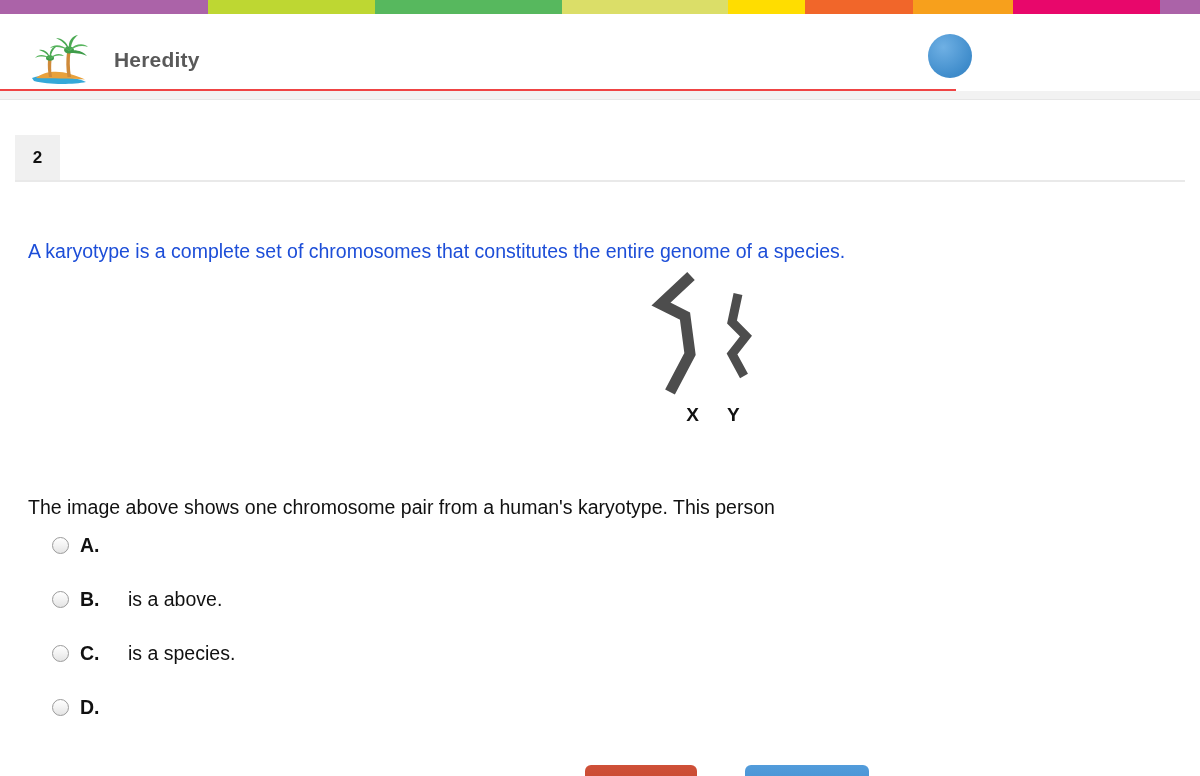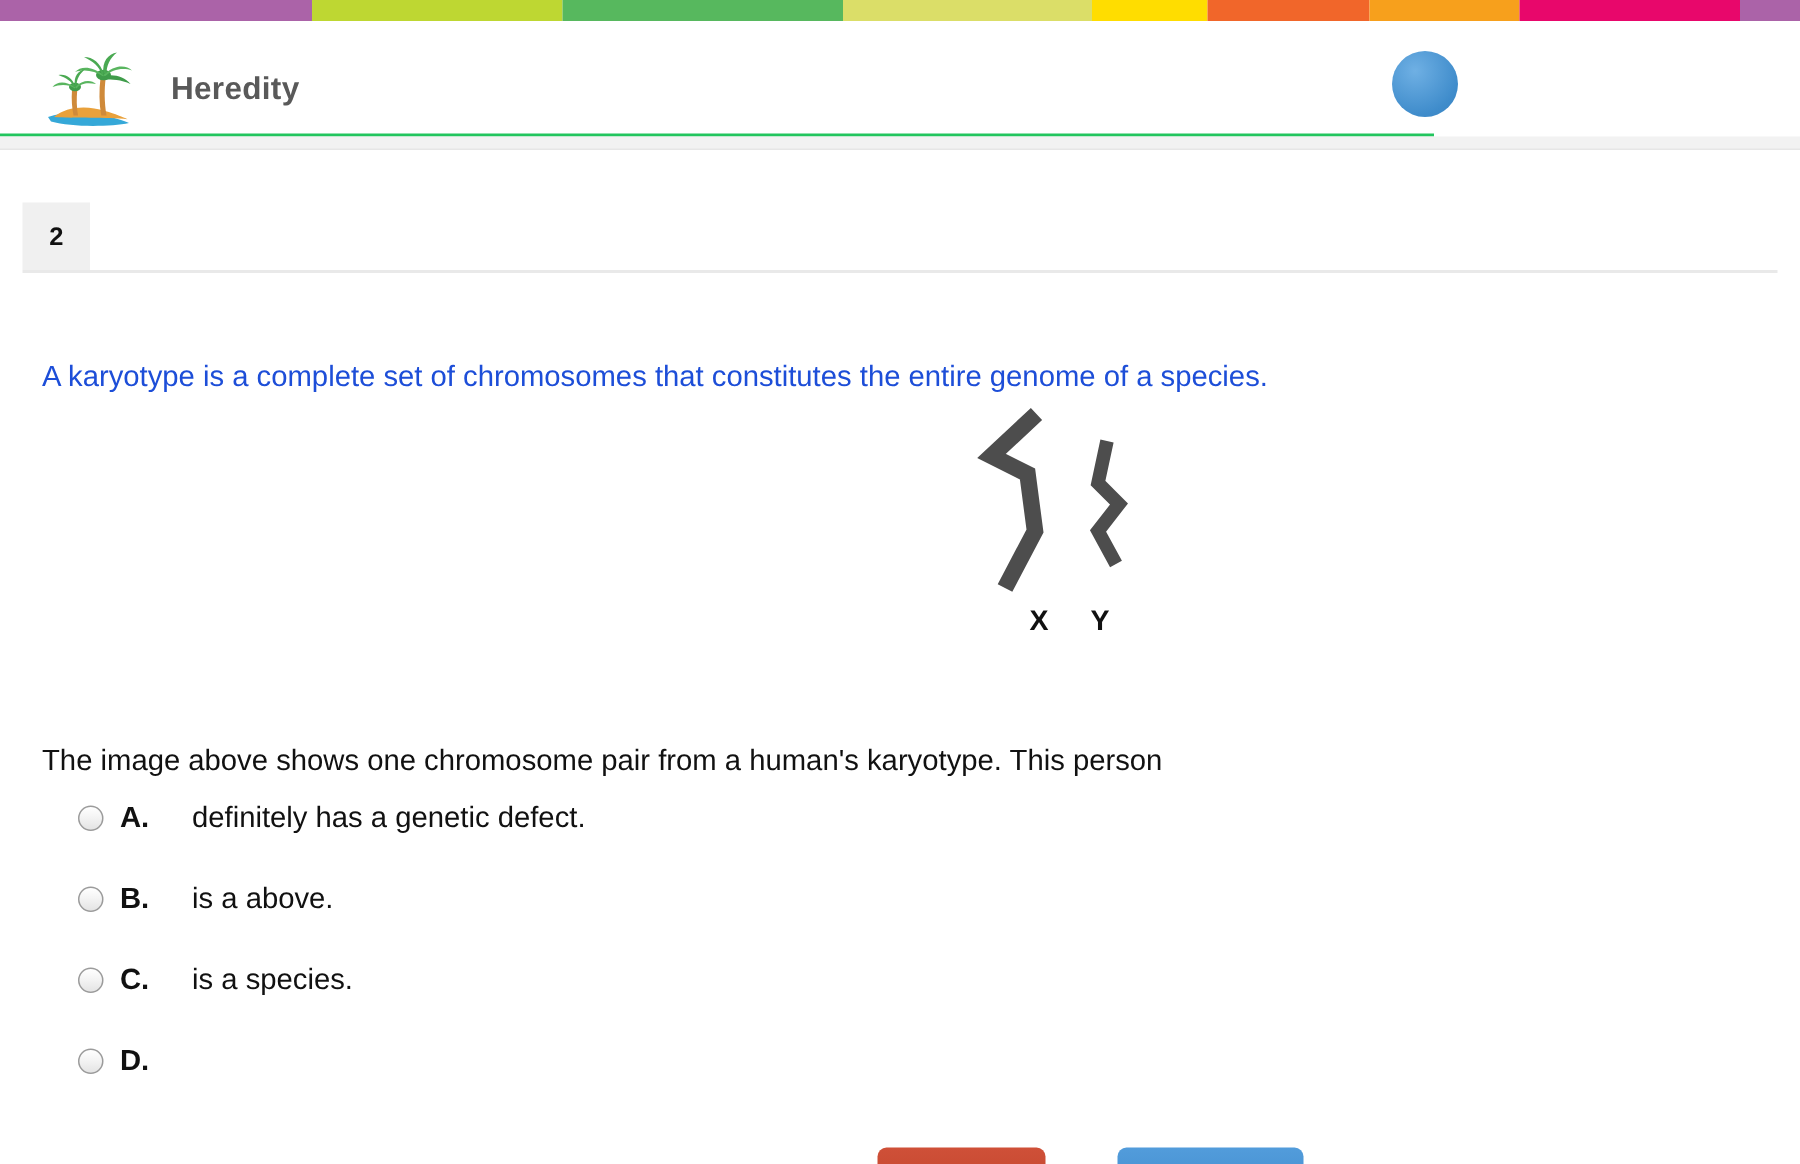--- a/index.html
+++ b/index.html
@@ -23,21 +23,21 @@
   }
   #color-stripe .seg { height: 14px; }
 
   
   #app-header {
     position: absolute;
     top: 14px; left: 0;
     width: 956px;
     height: 77px;
     background: #ffffff;
-    border-bottom: 2px solid #22c55e;
+    border-bottom: 2px solid #ef4444;
   }
   #brand {
     position: absolute;
     left: 26px; top: 20px;
     display: flex;
     align-items: center;
   }
   #brand-logo { width: 66px; height: 52px; display: block; }
   #brand-title {
     margin-left: 22px;
@@ -282,21 +282,20 @@
     </div>
   </div>
 
   <div id="prompt-text">The image above shows one chromosome pair from a human's karyotype. This person</div>
 
   <div id="options-list">
 
     <div class="option-row">
       <span class="option-radio"></span>
       <span class="option-letter">A.</span>
-      <span class="option-text">definitely has a genetic defect.</span>
     </div>
 
     <div class="option-row">
       <span class="option-radio"></span>
       <span class="option-letter">B.</span>
       <span class="option-text">is a above.</span>
     </div>
 
     <div class="option-row">
       <span class="option-radio"></span>

